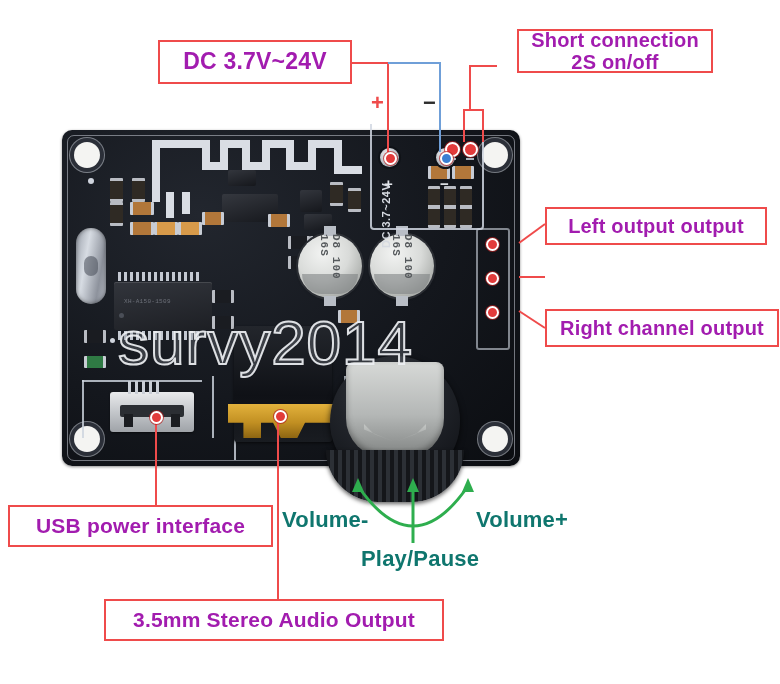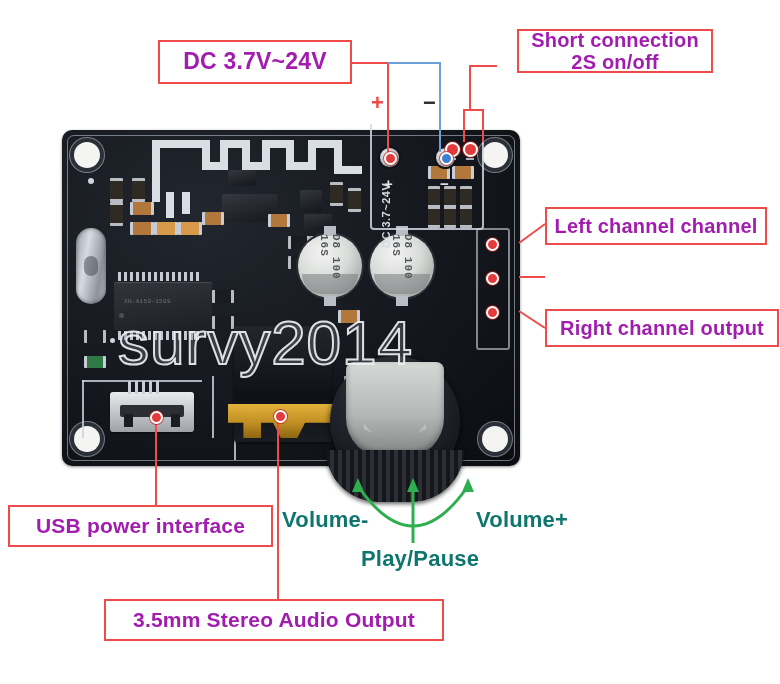--- a/index.html
+++ b/index.html
@@ -416,21 +416,21 @@
   <div class="callout" style="left:158px;top:40px;width:194px;height:44px;font-size:23px;">
     <span>DC 3.7V~24V</span>
   </div>
 
   <div class="callout two-line" style="left:497px;top:29px;width:196px;height:44px;font-size:20px;flex-direction:column;margin-left:20px;">
     <span>Short connection</span>
     <span>2S on/off</span>
   </div>
 
   <div class="callout" style="left:545px;top:207px;width:222px;height:38px;font-size:20px;">
-    <span>Left channel channel</span>
+    <span>Left output output</span>
   </div>
 
 
   <div class="callout" style="left:545px;top:309px;width:234px;height:38px;font-size:20px;">
     <span>Right channel output</span>
   </div>
 
   <div class="callout" style="left:8px;top:505px;width:265px;height:42px;font-size:21px;">
     <span>USB power interface</span>
   </div>

